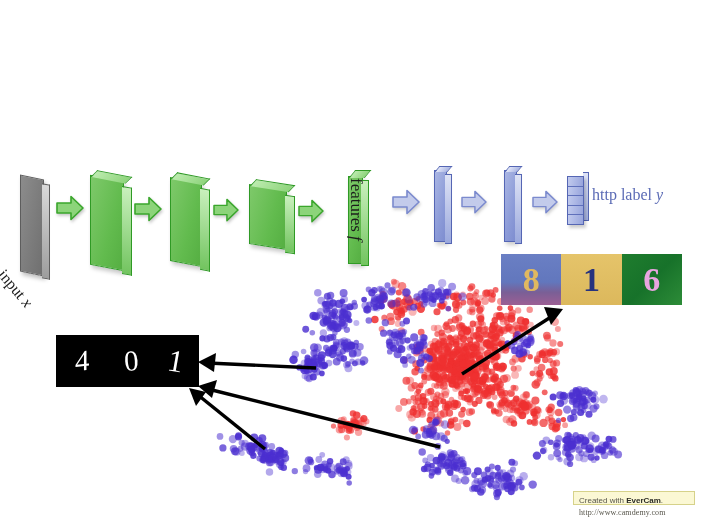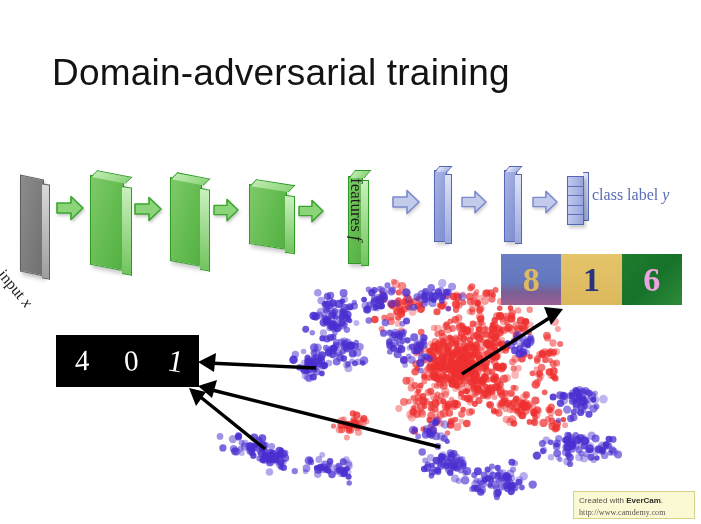--- a/index.html
+++ b/index.html
@@ -145,34 +145,33 @@
   #tile-1{background:linear-gradient(180deg,#e5c46a,#dcb85c);}
   #tile-1 .glyph{color:#27337e;transform:translate(-52%,-50%) rotate(-4deg);}
   #tile-2{background:linear-gradient(135deg,#1f7d2e 0%,#17722a 50%,#2d8c38 100%);}
   #tile-2 .glyph{color:#e8a5e0;transform:translate(-50%,-50%) rotate(12deg);}
 
   
   #scatter-layer{position:absolute;left:0;top:0;width:701px;height:524px;pointer-events:none;}
 
   
   #watermark{
-    position:absolute;left:573px;top:491px;width:122px;height:28px;
+    position:absolute;left:573px;top:491px;width:122px;height:14px;
     background:#fbf8d4;border:1px solid #d6d28a;
     font-family:"Liberation Sans",sans-serif;font-size:8px;color:#56544a;
     padding:3px 5px;box-sizing:border-box;line-height:1.45;
   }
   #watermark b{font-weight:700;color:#2a2a24;}
   #watermark .wm-url{letter-spacing:.1px;font-family:Liberation Serif, serif;}
 </style>
 </head>
 <body>
 
 <div id="slide">
 
-  <div id="slide-title">Domain-adversarial training</div>
 
   <div id="network-diagram">
 
     <div class="slab-grey layer" style="left:20px;top:177px;width:22px;height:95px;transform:skewY(12deg);">
       <div class="side"></div>
     </div>
 
     <div class="arrow-green" style="left:56px;top:195px;">
       <svg width="28" height="26" viewBox="0 0 28 26">
         <path d="M1 8 H15 V1.5 L27 13 L15 24.5 V18 H1 Z" fill="#8cd47a" stroke="#3aa62c" stroke-width="1.6" stroke-linejoin="round"></path>
@@ -256,21 +255,21 @@
       </div>
     </div>
 
     <div id="label-input-x">
       <span>input </span><span class="var">x</span>
     </div>
     <div id="label-features">
       <span>features </span><span class="var">f</span>
     </div>
     <div id="label-class">
-      <span>class label </span><span class="var">y</span>
+      <span>http label </span><span class="var">y</span>
     </div>
   </div>
 
   <svg id="scatter-layer" viewBox="0 0 701 524" xmlns="http://www.w3.org/2000/svg">
     <g id="scatter-points">
         <circle cx="472.5" cy="355.0" r="2.89" fill="#ef3030" opacity="0.87"></circle>
         <circle cx="468.1" cy="385.9" r="4.24" fill="#ef3030" opacity="0.47"></circle>
         <circle cx="475.2" cy="373.9" r="3.61" fill="#ef3030" opacity="0.88"></circle>
         <circle cx="486.8" cy="343.5" r="4.04" fill="#ef3030" opacity="0.90"></circle>
         <circle cx="486.1" cy="362.8" r="3.89" fill="#ef3030" opacity="0.83"></circle>

